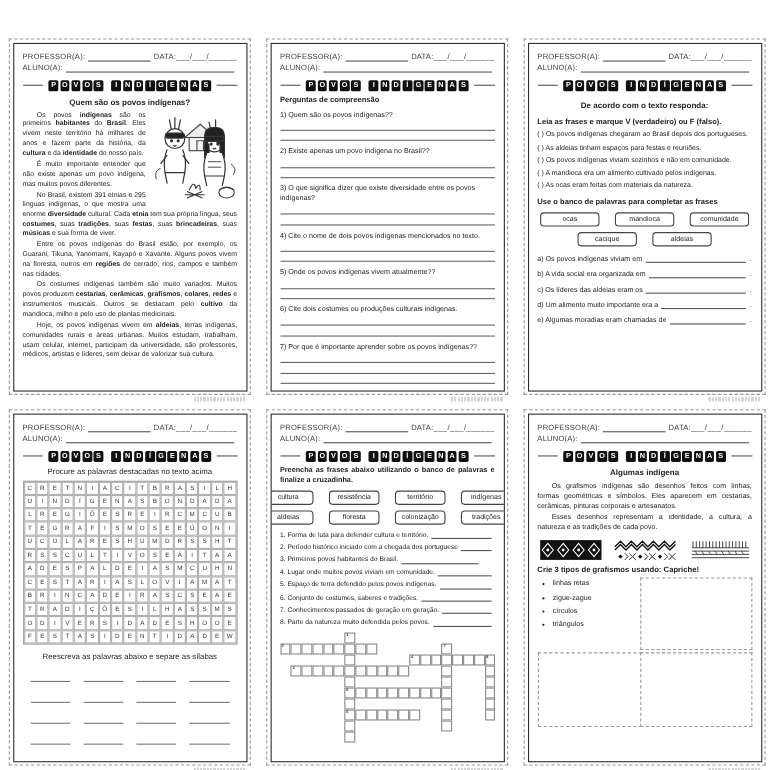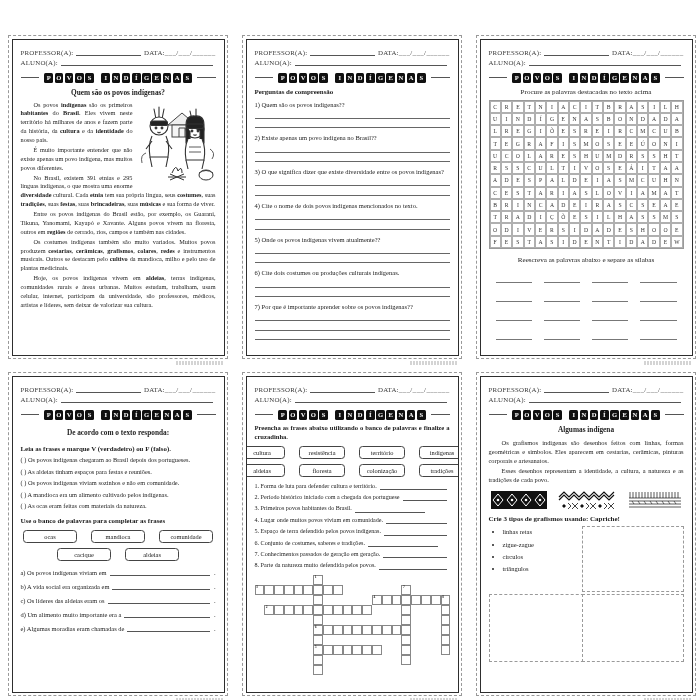--- a/index.html
+++ b/index.html
@@ -1,18 +1,18 @@
 <!DOCTYPE html>
 <html><head>
 <meta charset="utf-8">
 <style>
   html,body{margin:0;padding:0;background:#fff;}
   body{width:700px;height:700px;font-family:"Liberation Sans",sans-serif;color:#222;overflow:hidden;}
   .board{box-sizing:border-box;width:700px;height:540px;padding:35px 6px 0 8px;
-         display:grid;grid-template-columns:repeat(3,220px);grid-template-rows:324px 324px;gap:13px 14px;font-family:Liberation Serif, serif;}
+         display:grid;grid-template-columns:repeat(3,220px);grid-template-rows:324px 324px;gap:13px 14px;}
   .sheet{position:relative;border:1px dashed #999;background:#fff;}
   .sheet-in{position:absolute;inset:2.5px;border:1.6px solid #2e2e2e;padding:6px 8px;box-sizing:border-box;overflow:hidden;}
   .wm{position:absolute;right:3px;bottom:-7px;width:48px;height:4px;
       background:repeating-linear-gradient(90deg,#d4d4d4 0 2px,#fff 2px 3px);}
   
   .hline{display:flex;align-items:flex-end;font-size:6.9px;color:#3a3a3a;letter-spacing:.2px;margin-top:2px;}
   .hline .lbl{white-space:nowrap;}
   .fill{flex:1;border-bottom:0.9px solid #555;height:7px;margin:0 3px;min-width:8px;}
   .slashes{white-space:nowrap;letter-spacing:.4px;}
   
@@ -230,285 +230,20 @@
             <span class="tl">N</span>
             <span class="tl">D</span>
             <span class="tl">Í</span>
             <span class="tl">G</span>
             <span class="tl">E</span>
             <span class="tl">N</span>
             <span class="tl">A</span>
             <span class="tl">S</span>
           </span>
       </div>
-      <div class="center-b" style="font-weight:normal;font-size:7.1px">Procure as palavras destacadas no texto acima</div>
-      <div class="ws">
-          <div class="wsc">C</div>
-          <div class="wsc">R</div>
-          <div class="wsc">E</div>
-          <div class="wsc">T</div>
-          <div class="wsc">N</div>
-          <div class="wsc">I</div>
-          <div class="wsc">A</div>
-          <div class="wsc">C</div>
-          <div class="wsc">I</div>
-          <div class="wsc">T</div>
-          <div class="wsc">B</div>
-          <div class="wsc">R</div>
-          <div class="wsc">A</div>
-          <div class="wsc">S</div>
-          <div class="wsc">I</div>
-          <div class="wsc">L</div>
-          <div class="wsc">H</div>
-          <div class="wsc">U</div>
-          <div class="wsc">I</div>
-          <div class="wsc">N</div>
-          <div class="wsc">D</div>
-          <div class="wsc">Í</div>
-          <div class="wsc">G</div>
-          <div class="wsc">E</div>
-          <div class="wsc">N</div>
-          <div class="wsc">A</div>
-          <div class="wsc">S</div>
-          <div class="wsc">B</div>
-          <div class="wsc">O</div>
-          <div class="wsc">N</div>
-          <div class="wsc">D</div>
-          <div class="wsc">A</div>
-          <div class="wsc">D</div>
-          <div class="wsc">A</div>
-          <div class="wsc">L</div>
-          <div class="wsc">R</div>
-          <div class="wsc">E</div>
-          <div class="wsc">G</div>
-          <div class="wsc">I</div>
-          <div class="wsc">Õ</div>
-          <div class="wsc">E</div>
-          <div class="wsc">S</div>
-          <div class="wsc">R</div>
-          <div class="wsc">E</div>
-          <div class="wsc">I</div>
-          <div class="wsc">R</div>
-          <div class="wsc">C</div>
-          <div class="wsc">M</div>
-          <div class="wsc">C</div>
-          <div class="wsc">U</div>
-          <div class="wsc">B</div>
-          <div class="wsc">T</div>
-          <div class="wsc">E</div>
-          <div class="wsc">G</div>
-          <div class="wsc">R</div>
-          <div class="wsc">A</div>
-          <div class="wsc">F</div>
-          <div class="wsc">I</div>
-          <div class="wsc">S</div>
-          <div class="wsc">M</div>
-          <div class="wsc">O</div>
-          <div class="wsc">S</div>
-          <div class="wsc">E</div>
-          <div class="wsc">E</div>
-          <div class="wsc">Ú</div>
-          <div class="wsc">O</div>
-          <div class="wsc">N</div>
-          <div class="wsc">I</div>
-          <div class="wsc">U</div>
-          <div class="wsc">C</div>
-          <div class="wsc">O</div>
-          <div class="wsc">L</div>
-          <div class="wsc">A</div>
-          <div class="wsc">R</div>
-          <div class="wsc">E</div>
-          <div class="wsc">S</div>
-          <div class="wsc">H</div>
-          <div class="wsc">U</div>
-          <div class="wsc">M</div>
-          <div class="wsc">D</div>
-          <div class="wsc">R</div>
-          <div class="wsc">S</div>
-          <div class="wsc">S</div>
-          <div class="wsc">H</div>
-          <div class="wsc">T</div>
-          <div class="wsc">R</div>
-          <div class="wsc">S</div>
-          <div class="wsc">S</div>
-          <div class="wsc">C</div>
-          <div class="wsc">U</div>
-          <div class="wsc">L</div>
-          <div class="wsc">T</div>
-          <div class="wsc">I</div>
-          <div class="wsc">V</div>
-          <div class="wsc">O</div>
-          <div class="wsc">S</div>
-          <div class="wsc">E</div>
-          <div class="wsc">Á</div>
-          <div class="wsc">I</div>
-          <div class="wsc">T</div>
-          <div class="wsc">A</div>
-          <div class="wsc">A</div>
-          <div class="wsc">A</div>
-          <div class="wsc">D</div>
-          <div class="wsc">E</div>
-          <div class="wsc">S</div>
-          <div class="wsc">P</div>
-          <div class="wsc">A</div>
-          <div class="wsc">L</div>
-          <div class="wsc">D</div>
-          <div class="wsc">E</div>
-          <div class="wsc">I</div>
-          <div class="wsc">A</div>
-          <div class="wsc">S</div>
-          <div class="wsc">M</div>
-          <div class="wsc">C</div>
-          <div class="wsc">U</div>
-          <div class="wsc">H</div>
-          <div class="wsc">N</div>
-          <div class="wsc">C</div>
-          <div class="wsc">E</div>
-          <div class="wsc">S</div>
-          <div class="wsc">T</div>
-          <div class="wsc">A</div>
-          <div class="wsc">R</div>
-          <div class="wsc">I</div>
-          <div class="wsc">A</div>
-          <div class="wsc">S</div>
-          <div class="wsc">L</div>
-          <div class="wsc">O</div>
-          <div class="wsc">V</div>
-          <div class="wsc">I</div>
-          <div class="wsc">A</div>
-          <div class="wsc">M</div>
-          <div class="wsc">A</div>
-          <div class="wsc">T</div>
-          <div class="wsc">B</div>
-          <div class="wsc">R</div>
-          <div class="wsc">I</div>
-          <div class="wsc">N</div>
-          <div class="wsc">C</div>
-          <div class="wsc">A</div>
-          <div class="wsc">D</div>
-          <div class="wsc">E</div>
-          <div class="wsc">I</div>
-          <div class="wsc">R</div>
-          <div class="wsc">A</div>
-          <div class="wsc">S</div>
-          <div class="wsc">C</div>
-          <div class="wsc">S</div>
-          <div class="wsc">E</div>
-          <div class="wsc">A</div>
-          <div class="wsc">E</div>
-          <div class="wsc">T</div>
-          <div class="wsc">R</div>
-          <div class="wsc">A</div>
-          <div class="wsc">D</div>
-          <div class="wsc">I</div>
-          <div class="wsc">Ç</div>
-          <div class="wsc">Õ</div>
-          <div class="wsc">E</div>
-          <div class="wsc">S</div>
-          <div class="wsc">I</div>
-          <div class="wsc">L</div>
-          <div class="wsc">H</div>
-          <div class="wsc">A</div>
-          <div class="wsc">S</div>
-          <div class="wsc">S</div>
-          <div class="wsc">M</div>
-          <div class="wsc">S</div>
-          <div class="wsc">O</div>
-          <div class="wsc">D</div>
-          <div class="wsc">I</div>
-          <div class="wsc">V</div>
-          <div class="wsc">E</div>
-          <div class="wsc">R</div>
-          <div class="wsc">S</div>
-          <div class="wsc">I</div>
-          <div class="wsc">D</div>
-          <div class="wsc">A</div>
-          <div class="wsc">D</div>
-          <div class="wsc">E</div>
-          <div class="wsc">S</div>
-          <div class="wsc">H</div>
-          <div class="wsc">O</div>
-          <div class="wsc">O</div>
-          <div class="wsc">E</div>
-          <div class="wsc">F</div>
-          <div class="wsc">E</div>
-          <div class="wsc">S</div>
-          <div class="wsc">T</div>
-          <div class="wsc">A</div>
-          <div class="wsc">S</div>
-          <div class="wsc">I</div>
-          <div class="wsc">D</div>
-          <div class="wsc">E</div>
-          <div class="wsc">N</div>
-          <div class="wsc">T</div>
-          <div class="wsc">I</div>
-          <div class="wsc">D</div>
-          <div class="wsc">A</div>
-          <div class="wsc">D</div>
-          <div class="wsc">E</div>
-          <div class="wsc">W</div>
-        </div>
-      <div class="center-b" style="font-weight:normal;font-size:7.1px;margin-top:7px">Reescreva as palavras abaixo e separe as sílabas</div>
-      <div class="syl">
-          <div class="sylc"></div>
-          <div class="sylc"></div>
-          <div class="sylc"></div>
-          <div class="sylc"></div>
-          <div class="sylc"></div>
-          <div class="sylc"></div>
-          <div class="sylc"></div>
-          <div class="sylc"></div>
-          <div class="sylc"></div>
-          <div class="sylc"></div>
-          <div class="sylc"></div>
-          <div class="sylc"></div>
-          <div class="sylc"></div>
-          <div class="sylc"></div>
-          <div class="sylc"></div>
-          <div class="sylc"></div>
-          <div class="sylc"></div>
-          <div class="sylc"></div>
-          <div class="sylc"></div>
-          <div class="sylc"></div>
-        </div>
-    </div>
-    <div class="wm"></div>
-  </div>
-
-  <div class="sheet">
-    <div class="sheet-in">
-      <div class="hline">
-        <span class="lbl">PROFESSOR(A):</span>
-        <span class="fill"></span>
-        <span class="lbl">DATA:</span>
-        <span class="slashes">___/___/______</span>
-      </div>
-      <div class="hline">
-        <span class="lbl">ALUNO(A):</span>
-        <span class="fill"></span>
-      </div>
-      <div class="trow">
-        <span class="tletters">
-            <span class="tl">P</span>
-            <span class="tl">O</span>
-            <span class="tl">V</span>
-            <span class="tl">O</span>
-            <span class="tl">S</span>
-            <span class="tsp"></span>
-            <span class="tl">I</span>
-            <span class="tl">N</span>
-            <span class="tl">D</span>
-            <span class="tl">Í</span>
-            <span class="tl">G</span>
-            <span class="tl">E</span>
-            <span class="tl">N</span>
-            <span class="tl">A</span>
-            <span class="tl">S</span>
-          </span>
-      </div>
       <div class="center-b" style="margin-top:8px">De acordo com o texto responda:</div>
       <div class="left-b" style="margin-top:8px">Leia as frases e marque V (verdadeiro) ou F (falso).</div>
       <div>
           <div class="vf">(  ) Os povos indígenas chegaram ao Brasil depois dos portugueses.</div>
           <div class="vf">(  ) As aldeias tinham espaços para festas e reuniões.</div>
           <div class="vf">(  ) Os povos indígenas viviam sozinhos e não em comunidade.</div>
           <div class="vf">(  ) A mandioca era um alimento cultivado pelos indígenas.</div>
           <div class="vf">(  ) As ocas eram feitas com materiais da natureza.</div>
         </div>
       <div class="left-b" style="margin-top:8px">Use o banco de palavras para completar as frases</div>
@@ -542,20 +277,285 @@
           <div class="sent">
             <span>d) Um alimento muito importante era a</span>
             <span class="fill"></span>
             <span class="dot">.</span>
           </div>
           <div class="sent">
             <span>e) Algumas moradias eram chamadas de</span>
             <span class="fill"></span>
             <span class="dot">.</span>
           </div>
+        </div>
+    </div>
+    <div class="wm"></div>
+  </div>
+
+  <div class="sheet">
+    <div class="sheet-in">
+      <div class="hline">
+        <span class="lbl">PROFESSOR(A):</span>
+        <span class="fill"></span>
+        <span class="lbl">DATA:</span>
+        <span class="slashes">___/___/______</span>
+      </div>
+      <div class="hline">
+        <span class="lbl">ALUNO(A):</span>
+        <span class="fill"></span>
+      </div>
+      <div class="trow">
+        <span class="tletters">
+            <span class="tl">P</span>
+            <span class="tl">O</span>
+            <span class="tl">V</span>
+            <span class="tl">O</span>
+            <span class="tl">S</span>
+            <span class="tsp"></span>
+            <span class="tl">I</span>
+            <span class="tl">N</span>
+            <span class="tl">D</span>
+            <span class="tl">Í</span>
+            <span class="tl">G</span>
+            <span class="tl">E</span>
+            <span class="tl">N</span>
+            <span class="tl">A</span>
+            <span class="tl">S</span>
+          </span>
+      </div>
+      <div class="center-b" style="font-weight:normal;font-size:7.1px">Procure as palavras destacadas no texto acima</div>
+      <div class="ws">
+          <div class="wsc">C</div>
+          <div class="wsc">R</div>
+          <div class="wsc">E</div>
+          <div class="wsc">T</div>
+          <div class="wsc">N</div>
+          <div class="wsc">I</div>
+          <div class="wsc">A</div>
+          <div class="wsc">C</div>
+          <div class="wsc">I</div>
+          <div class="wsc">T</div>
+          <div class="wsc">B</div>
+          <div class="wsc">R</div>
+          <div class="wsc">A</div>
+          <div class="wsc">S</div>
+          <div class="wsc">I</div>
+          <div class="wsc">L</div>
+          <div class="wsc">H</div>
+          <div class="wsc">U</div>
+          <div class="wsc">I</div>
+          <div class="wsc">N</div>
+          <div class="wsc">D</div>
+          <div class="wsc">Í</div>
+          <div class="wsc">G</div>
+          <div class="wsc">E</div>
+          <div class="wsc">N</div>
+          <div class="wsc">A</div>
+          <div class="wsc">S</div>
+          <div class="wsc">B</div>
+          <div class="wsc">O</div>
+          <div class="wsc">N</div>
+          <div class="wsc">D</div>
+          <div class="wsc">A</div>
+          <div class="wsc">D</div>
+          <div class="wsc">A</div>
+          <div class="wsc">L</div>
+          <div class="wsc">R</div>
+          <div class="wsc">E</div>
+          <div class="wsc">G</div>
+          <div class="wsc">I</div>
+          <div class="wsc">Õ</div>
+          <div class="wsc">E</div>
+          <div class="wsc">S</div>
+          <div class="wsc">R</div>
+          <div class="wsc">E</div>
+          <div class="wsc">I</div>
+          <div class="wsc">R</div>
+          <div class="wsc">C</div>
+          <div class="wsc">M</div>
+          <div class="wsc">C</div>
+          <div class="wsc">U</div>
+          <div class="wsc">B</div>
+          <div class="wsc">T</div>
+          <div class="wsc">E</div>
+          <div class="wsc">G</div>
+          <div class="wsc">R</div>
+          <div class="wsc">A</div>
+          <div class="wsc">F</div>
+          <div class="wsc">I</div>
+          <div class="wsc">S</div>
+          <div class="wsc">M</div>
+          <div class="wsc">O</div>
+          <div class="wsc">S</div>
+          <div class="wsc">E</div>
+          <div class="wsc">E</div>
+          <div class="wsc">Ú</div>
+          <div class="wsc">O</div>
+          <div class="wsc">N</div>
+          <div class="wsc">I</div>
+          <div class="wsc">U</div>
+          <div class="wsc">C</div>
+          <div class="wsc">O</div>
+          <div class="wsc">L</div>
+          <div class="wsc">A</div>
+          <div class="wsc">R</div>
+          <div class="wsc">E</div>
+          <div class="wsc">S</div>
+          <div class="wsc">H</div>
+          <div class="wsc">U</div>
+          <div class="wsc">M</div>
+          <div class="wsc">D</div>
+          <div class="wsc">R</div>
+          <div class="wsc">S</div>
+          <div class="wsc">S</div>
+          <div class="wsc">H</div>
+          <div class="wsc">T</div>
+          <div class="wsc">R</div>
+          <div class="wsc">S</div>
+          <div class="wsc">S</div>
+          <div class="wsc">C</div>
+          <div class="wsc">U</div>
+          <div class="wsc">L</div>
+          <div class="wsc">T</div>
+          <div class="wsc">I</div>
+          <div class="wsc">V</div>
+          <div class="wsc">O</div>
+          <div class="wsc">S</div>
+          <div class="wsc">E</div>
+          <div class="wsc">Á</div>
+          <div class="wsc">I</div>
+          <div class="wsc">T</div>
+          <div class="wsc">A</div>
+          <div class="wsc">A</div>
+          <div class="wsc">A</div>
+          <div class="wsc">D</div>
+          <div class="wsc">E</div>
+          <div class="wsc">S</div>
+          <div class="wsc">P</div>
+          <div class="wsc">A</div>
+          <div class="wsc">L</div>
+          <div class="wsc">D</div>
+          <div class="wsc">E</div>
+          <div class="wsc">I</div>
+          <div class="wsc">A</div>
+          <div class="wsc">S</div>
+          <div class="wsc">M</div>
+          <div class="wsc">C</div>
+          <div class="wsc">U</div>
+          <div class="wsc">H</div>
+          <div class="wsc">N</div>
+          <div class="wsc">C</div>
+          <div class="wsc">E</div>
+          <div class="wsc">S</div>
+          <div class="wsc">T</div>
+          <div class="wsc">A</div>
+          <div class="wsc">R</div>
+          <div class="wsc">I</div>
+          <div class="wsc">A</div>
+          <div class="wsc">S</div>
+          <div class="wsc">L</div>
+          <div class="wsc">O</div>
+          <div class="wsc">V</div>
+          <div class="wsc">I</div>
+          <div class="wsc">A</div>
+          <div class="wsc">M</div>
+          <div class="wsc">A</div>
+          <div class="wsc">T</div>
+          <div class="wsc">B</div>
+          <div class="wsc">R</div>
+          <div class="wsc">I</div>
+          <div class="wsc">N</div>
+          <div class="wsc">C</div>
+          <div class="wsc">A</div>
+          <div class="wsc">D</div>
+          <div class="wsc">E</div>
+          <div class="wsc">I</div>
+          <div class="wsc">R</div>
+          <div class="wsc">A</div>
+          <div class="wsc">S</div>
+          <div class="wsc">C</div>
+          <div class="wsc">S</div>
+          <div class="wsc">E</div>
+          <div class="wsc">A</div>
+          <div class="wsc">E</div>
+          <div class="wsc">T</div>
+          <div class="wsc">R</div>
+          <div class="wsc">A</div>
+          <div class="wsc">D</div>
+          <div class="wsc">I</div>
+          <div class="wsc">Ç</div>
+          <div class="wsc">Õ</div>
+          <div class="wsc">E</div>
+          <div class="wsc">S</div>
+          <div class="wsc">I</div>
+          <div class="wsc">L</div>
+          <div class="wsc">H</div>
+          <div class="wsc">A</div>
+          <div class="wsc">S</div>
+          <div class="wsc">S</div>
+          <div class="wsc">M</div>
+          <div class="wsc">S</div>
+          <div class="wsc">O</div>
+          <div class="wsc">D</div>
+          <div class="wsc">I</div>
+          <div class="wsc">V</div>
+          <div class="wsc">E</div>
+          <div class="wsc">R</div>
+          <div class="wsc">S</div>
+          <div class="wsc">I</div>
+          <div class="wsc">D</div>
+          <div class="wsc">A</div>
+          <div class="wsc">D</div>
+          <div class="wsc">E</div>
+          <div class="wsc">S</div>
+          <div class="wsc">H</div>
+          <div class="wsc">O</div>
+          <div class="wsc">O</div>
+          <div class="wsc">E</div>
+          <div class="wsc">F</div>
+          <div class="wsc">E</div>
+          <div class="wsc">S</div>
+          <div class="wsc">T</div>
+          <div class="wsc">A</div>
+          <div class="wsc">S</div>
+          <div class="wsc">I</div>
+          <div class="wsc">D</div>
+          <div class="wsc">E</div>
+          <div class="wsc">N</div>
+          <div class="wsc">T</div>
+          <div class="wsc">I</div>
+          <div class="wsc">D</div>
+          <div class="wsc">A</div>
+          <div class="wsc">D</div>
+          <div class="wsc">E</div>
+          <div class="wsc">W</div>
+        </div>
+      <div class="center-b" style="font-weight:normal;font-size:7.1px;margin-top:7px">Reescreva as palavras abaixo e separe as sílabas</div>
+      <div class="syl">
+          <div class="sylc"></div>
+          <div class="sylc"></div>
+          <div class="sylc"></div>
+          <div class="sylc"></div>
+          <div class="sylc"></div>
+          <div class="sylc"></div>
+          <div class="sylc"></div>
+          <div class="sylc"></div>
+          <div class="sylc"></div>
+          <div class="sylc"></div>
+          <div class="sylc"></div>
+          <div class="sylc"></div>
+          <div class="sylc"></div>
+          <div class="sylc"></div>
+          <div class="sylc"></div>
+          <div class="sylc"></div>
+          <div class="sylc"></div>
+          <div class="sylc"></div>
+          <div class="sylc"></div>
+          <div class="sylc"></div>
         </div>
     </div>
     <div class="wm"></div>
   </div>
 
   <div class="sheet">
     <div class="sheet-in">
       <div class="hline">
         <span class="lbl">PROFESSOR(A):</span>
         <span class="fill"></span>

